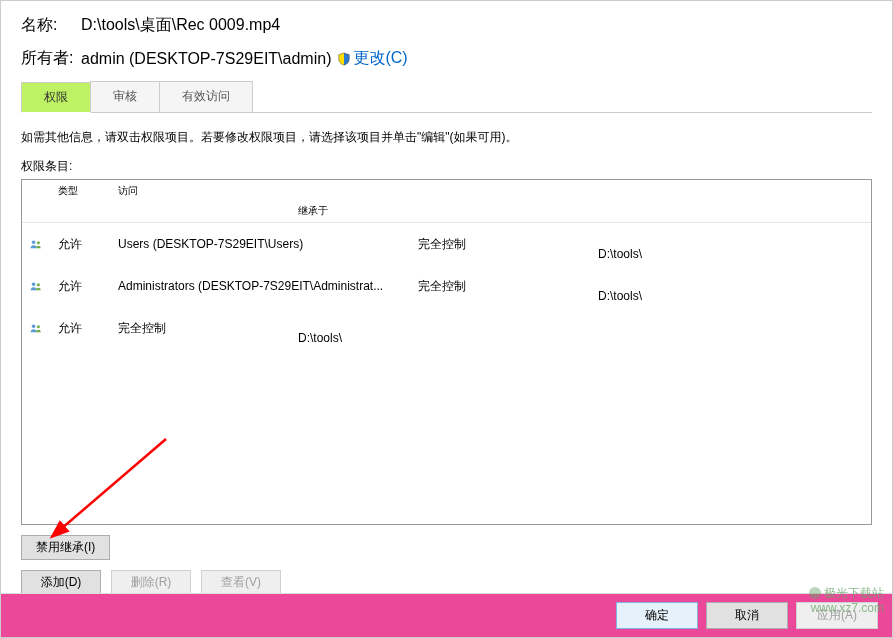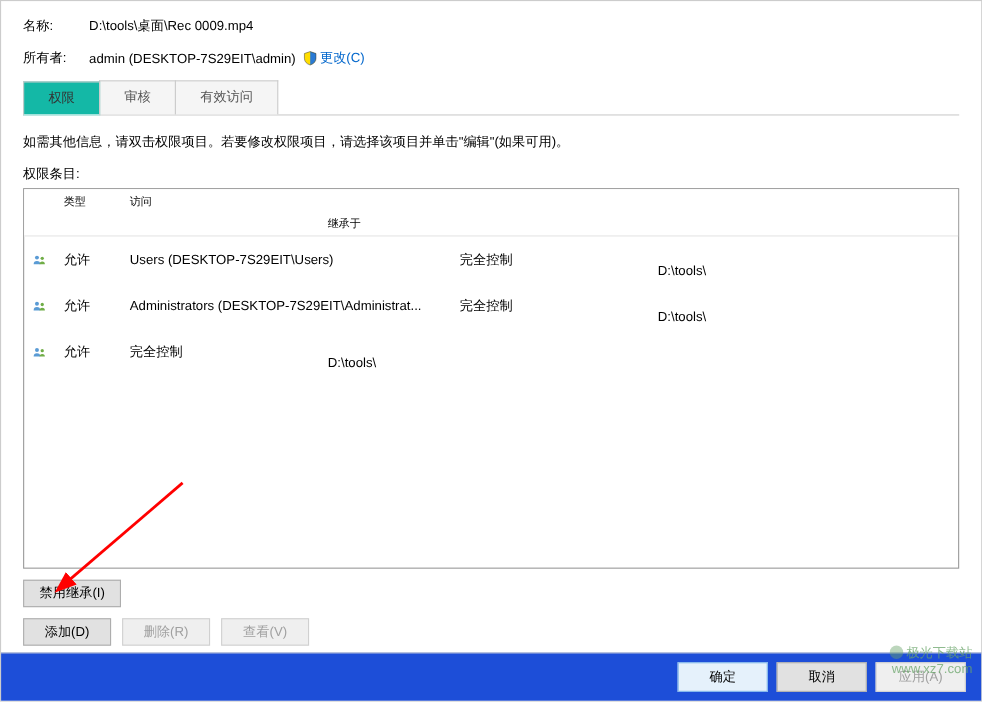--- a/index.html
+++ b/index.html
@@ -19,21 +19,21 @@
   background: #fff;
   position: relative;
 }
 .content {
   padding: 14px 20px 0 20px;
 }
 .info-row {
   display: flex;
   align-items: center;
   margin-bottom: 12px;
-  font-size: 12px;
+  font-size: 16px;
   color: #000;
 }
 .info-label {
   width: 60px;
   flex-shrink: 0;
 }
 .info-value { color: #000; }
 .shield {
   display: inline-block;
   width: 14px;
@@ -51,21 +51,21 @@
   padding: 6px 22px;
   border: 1px solid #ccc;
   border-bottom: none;
   background: #fff;
   margin-right: -1px;
   cursor: pointer;
   position: relative;
   color: #333;
 }
 .tab.active {
-  background: #14b8a6;
+  background: #bef264;
   border-bottom: 1px solid #fff;
   top: 1px;
   z-index: 2;
 }
 .tab:not(.active) {
   background: #f5f5f5;
   color: #555;
 }
 .description {
   margin: 16px 0 12px 0;
@@ -146,21 +146,21 @@
   border: 1px solid #7eb4ea;
   background: #e5f1fb;
 }
 .footer {
   position: absolute;
   bottom: 0;
   left: 0;
   right: 0;
   height: 44px;
   border-top: 1px solid #dcdcdc;
-  background: #1d4ed8;
+  background: #ec4899;
   display: flex;
   justify-content: flex-end;
   align-items: center;
   padding: 0 14px;
   gap: 8px;
 }
 .footer .btn {
   min-width: 82px;
   padding: 4px 16px;
 }

